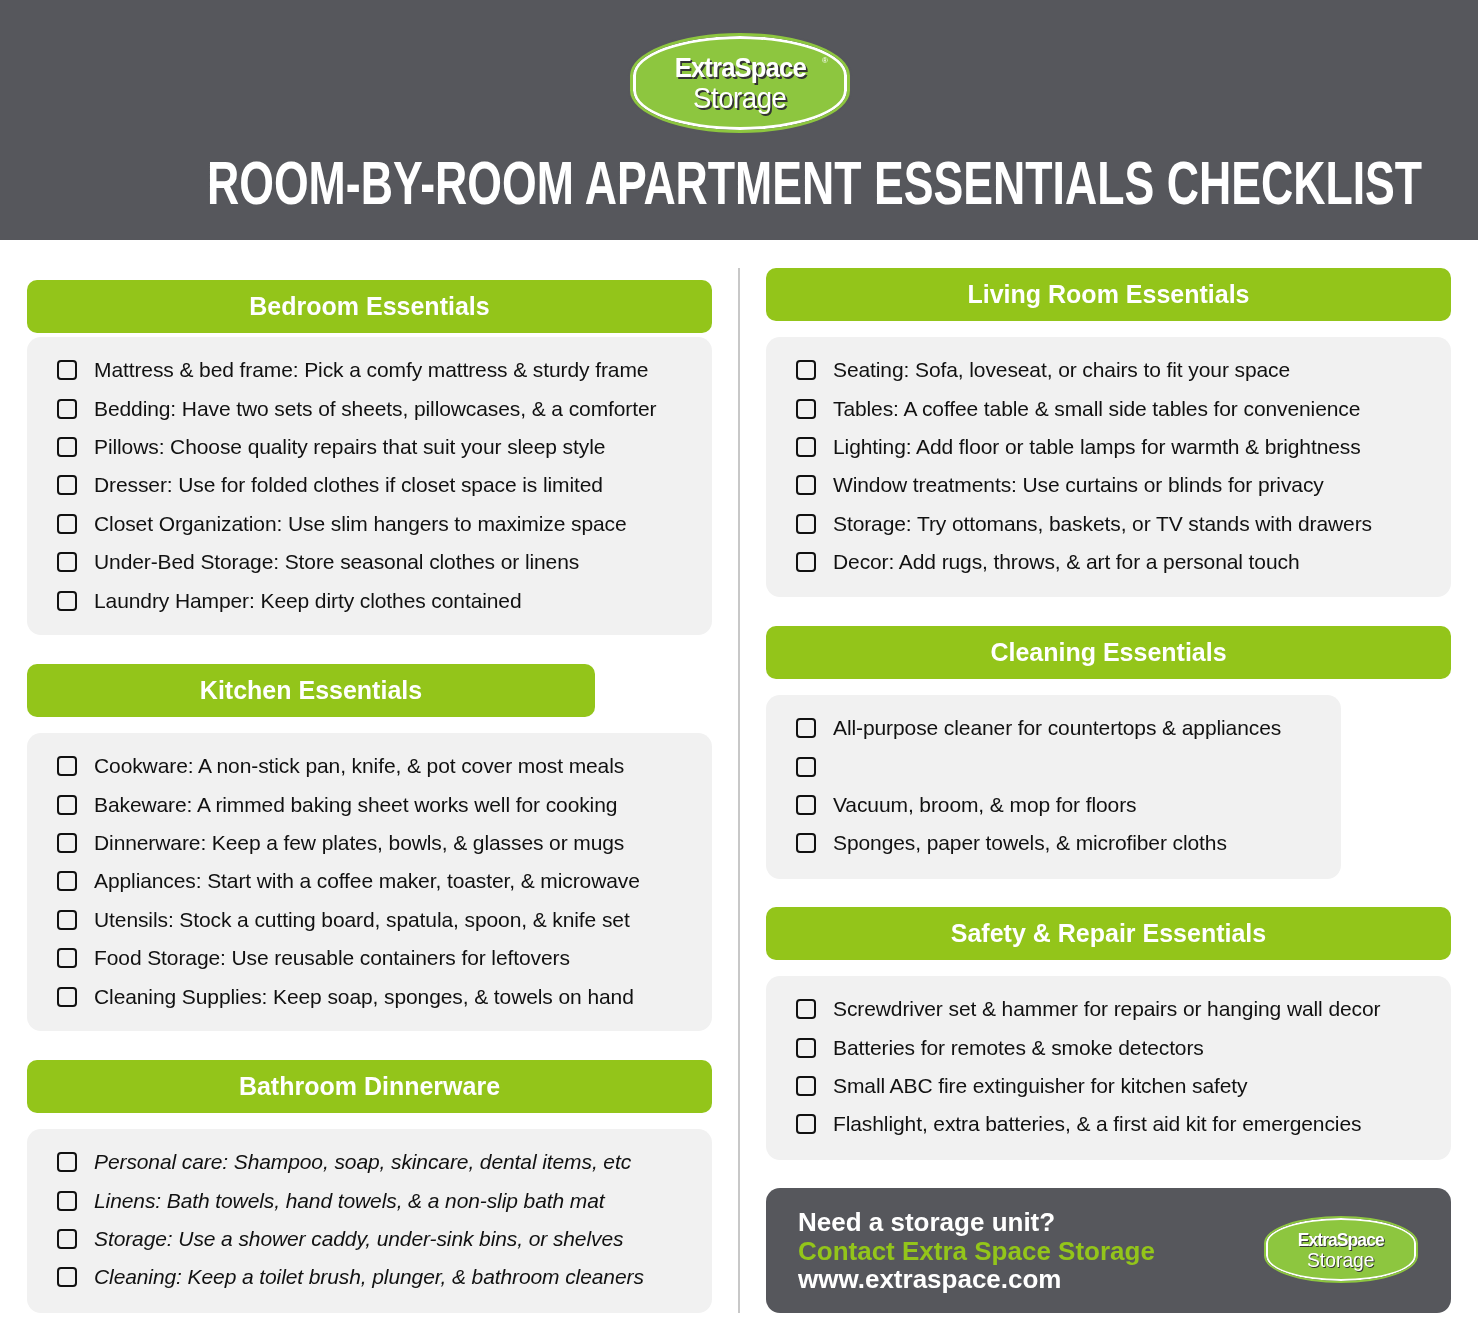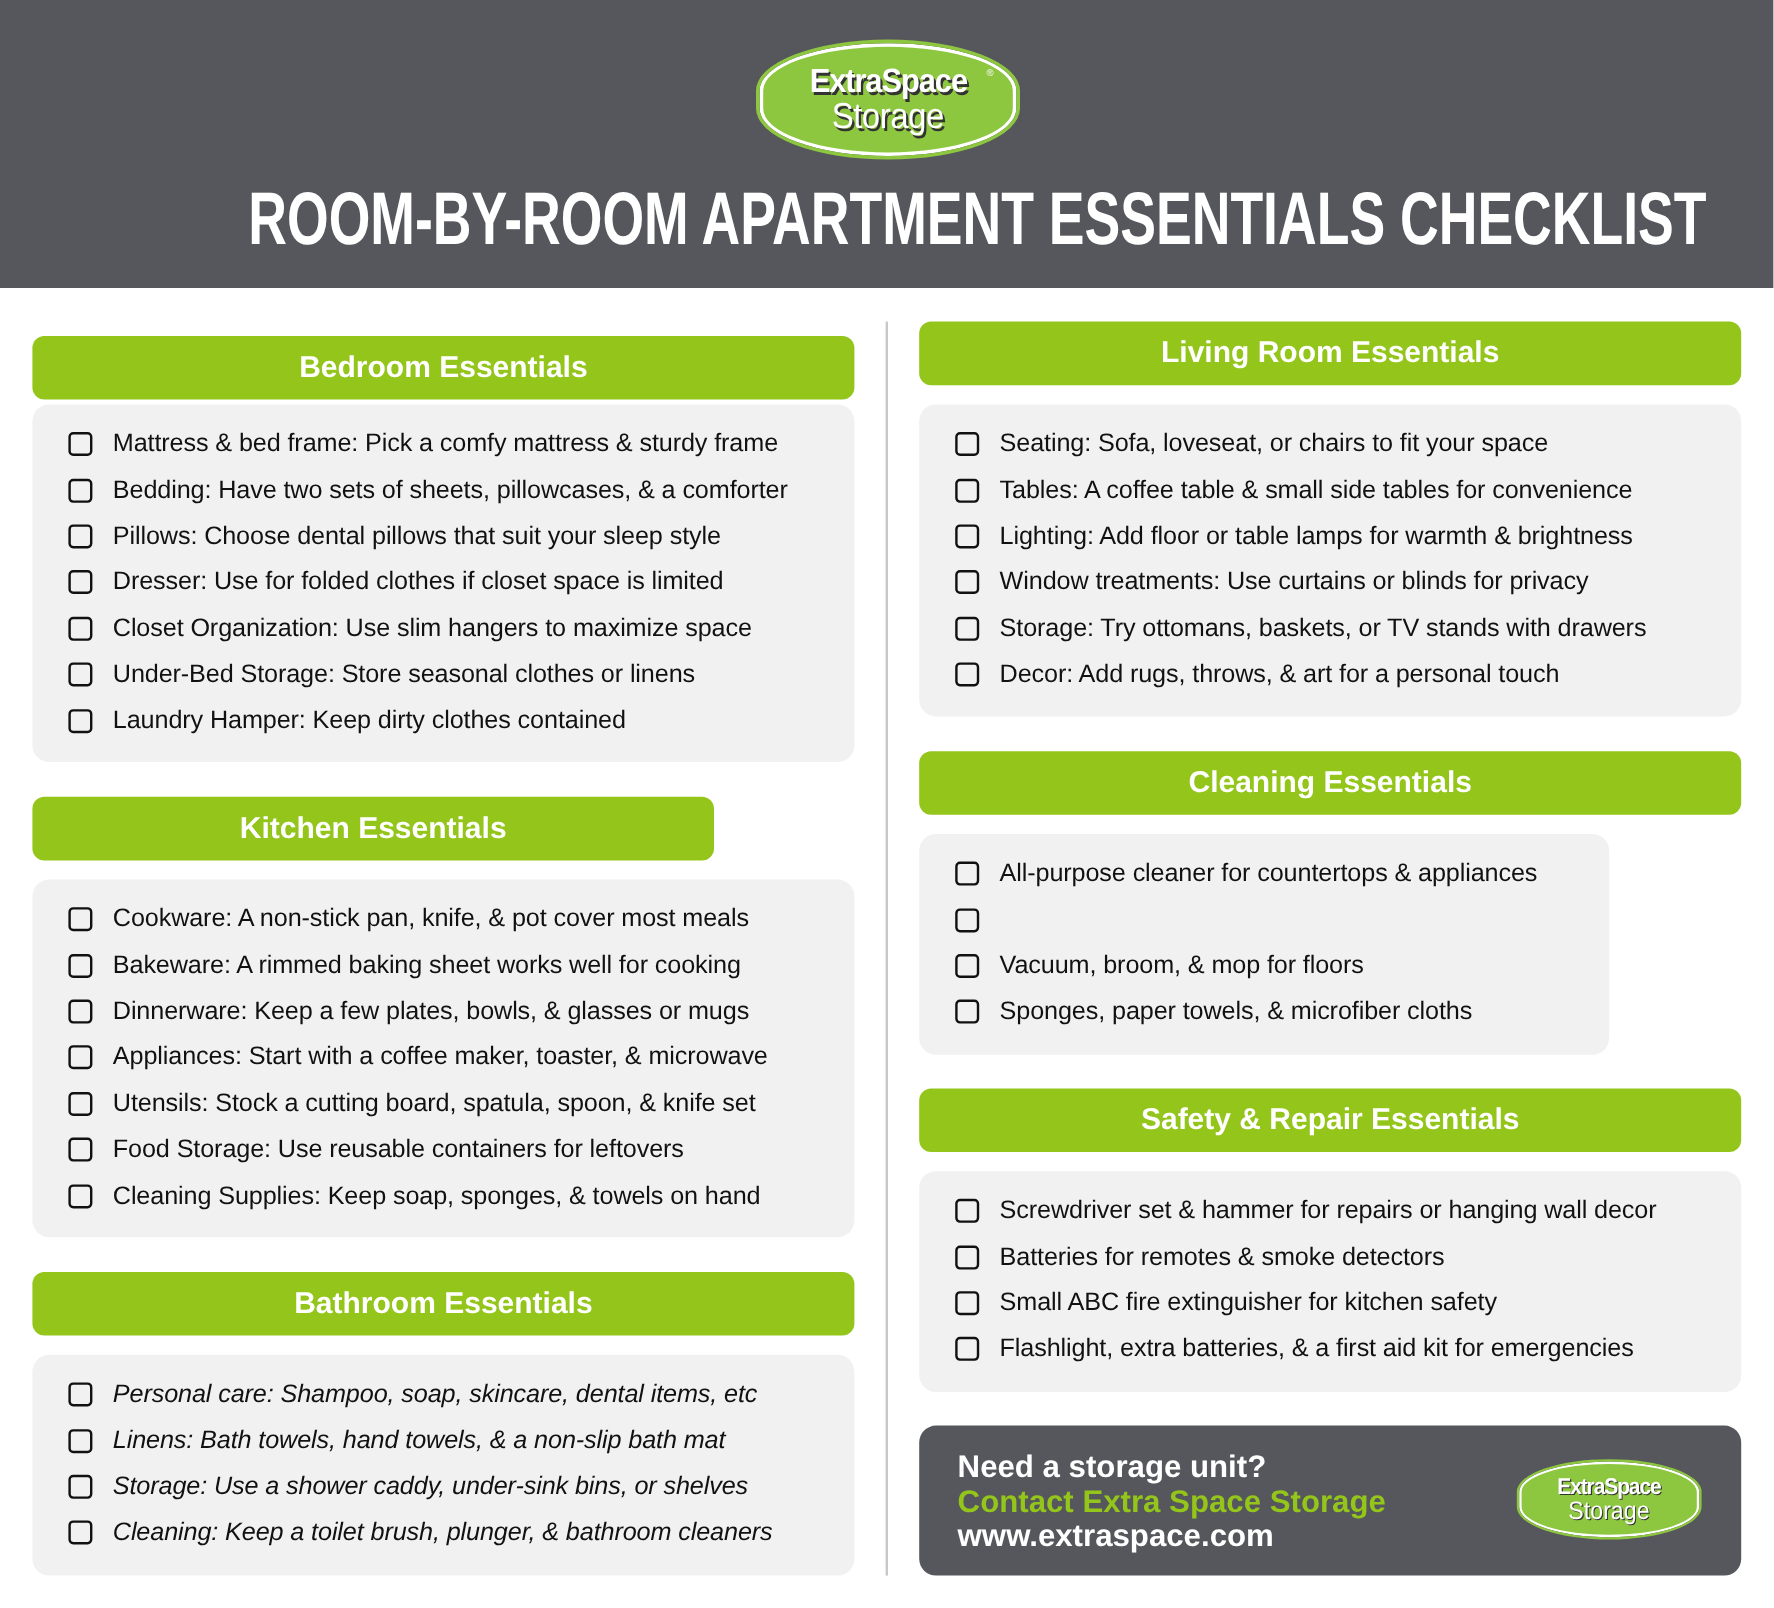--- a/index.html
+++ b/index.html
@@ -75,21 +75,21 @@
   <div class="item">
       <span class="checkbox"></span>
       <span class="item-label">Mattress &amp; bed frame: Pick a comfy mattress &amp; sturdy frame</span>
     </div>
   <div class="item">
       <span class="checkbox"></span>
       <span class="item-label">Bedding: Have two sets of sheets, pillowcases, &amp; a comforter</span>
     </div>
   <div class="item">
       <span class="checkbox"></span>
-      <span class="item-label">Pillows: Choose dental pillows that suit your sleep style</span>
+      <span class="item-label">Pillows: Choose quality repairs that suit your sleep style</span>
     </div>
   <div class="item">
       <span class="checkbox"></span>
       <span class="item-label">Dresser: Use for folded clothes if closet space is limited</span>
     </div>
   <div class="item">
       <span class="checkbox"></span>
       <span class="item-label">Closet Organization: Use slim hangers to maximize space</span>
     </div>
   <div class="item">
@@ -127,21 +127,21 @@
   <div class="item">
       <span class="checkbox"></span>
       <span class="item-label">Food Storage: Use reusable containers for leftovers</span>
     </div>
   <div class="item">
       <span class="checkbox"></span>
       <span class="item-label">Cleaning Supplies: Keep soap, sponges, &amp; towels on hand</span>
     </div>
 </div>
 
-<div class="section-header" style="left:27px; top:1060px; width:685px;">Bathroom Essentials</div>
+<div class="section-header" style="left:27px; top:1060px; width:685px;">Bathroom Dinnerware</div>
 <div class="list-box" style="left:27px; top:1129px; width:685px; height:184px;font-style:italic;">
   <div class="item">
       <span class="checkbox"></span>
       <span class="item-label">Personal care: Shampoo, soap, skincare, dental items, etc</span>
     </div>
   <div class="item">
       <span class="checkbox"></span>
       <span class="item-label">Linens: Bath towels, hand towels, &amp; a non-slip bath mat</span>
     </div>
   <div class="item">

